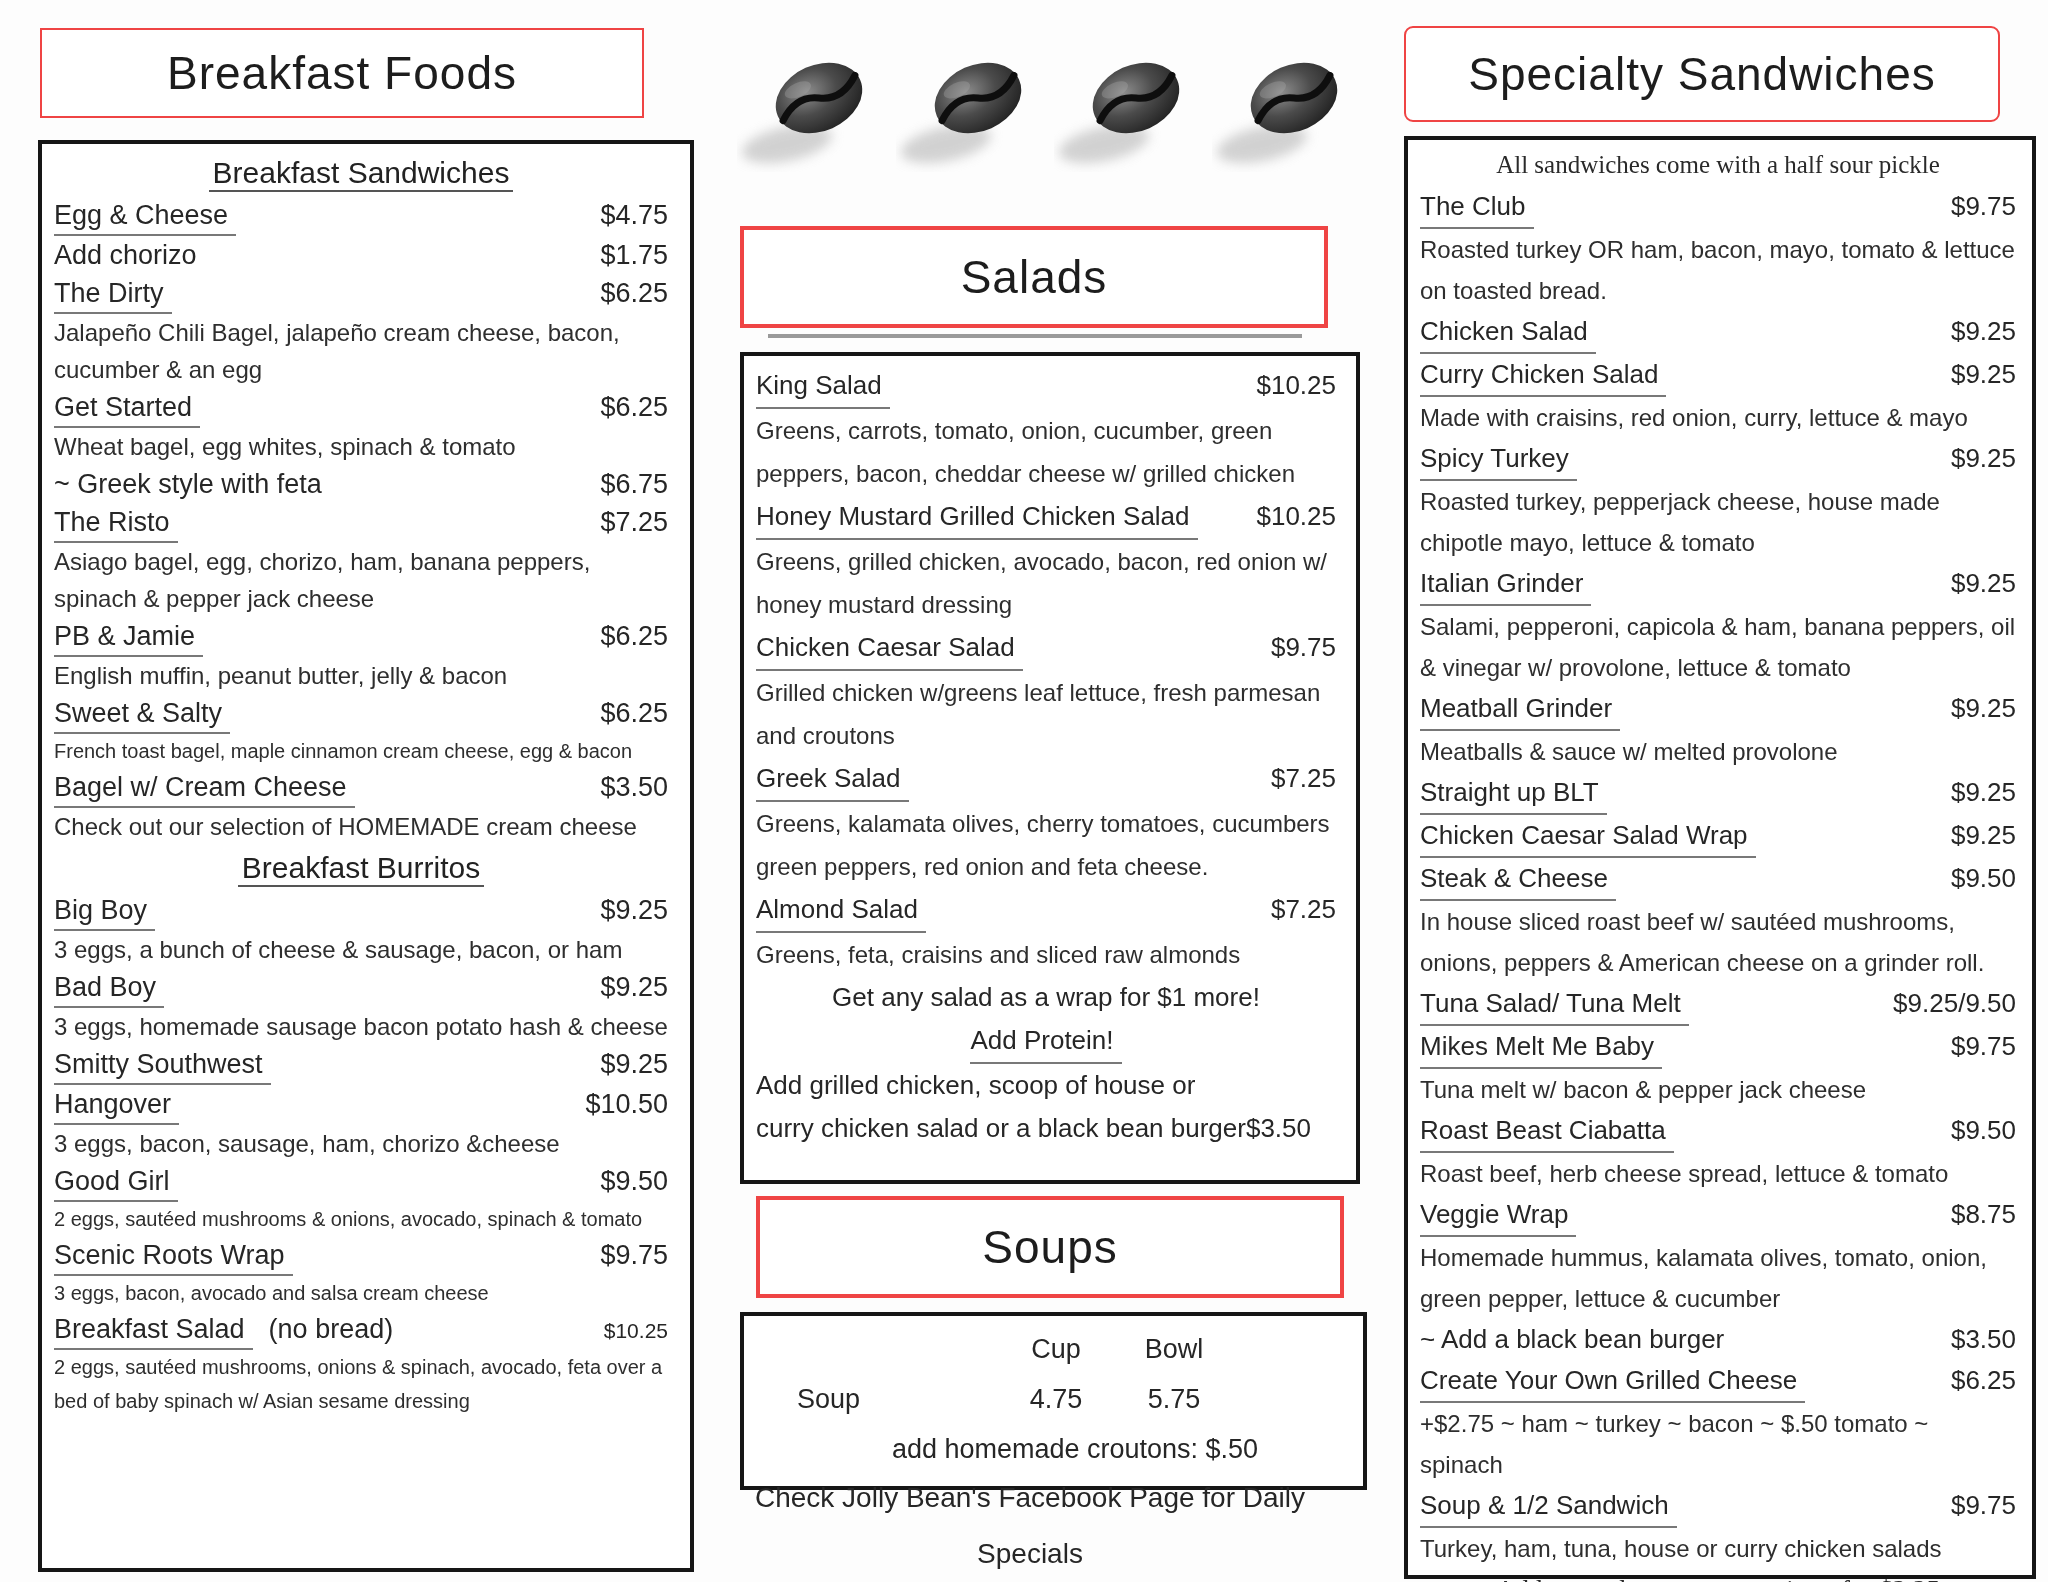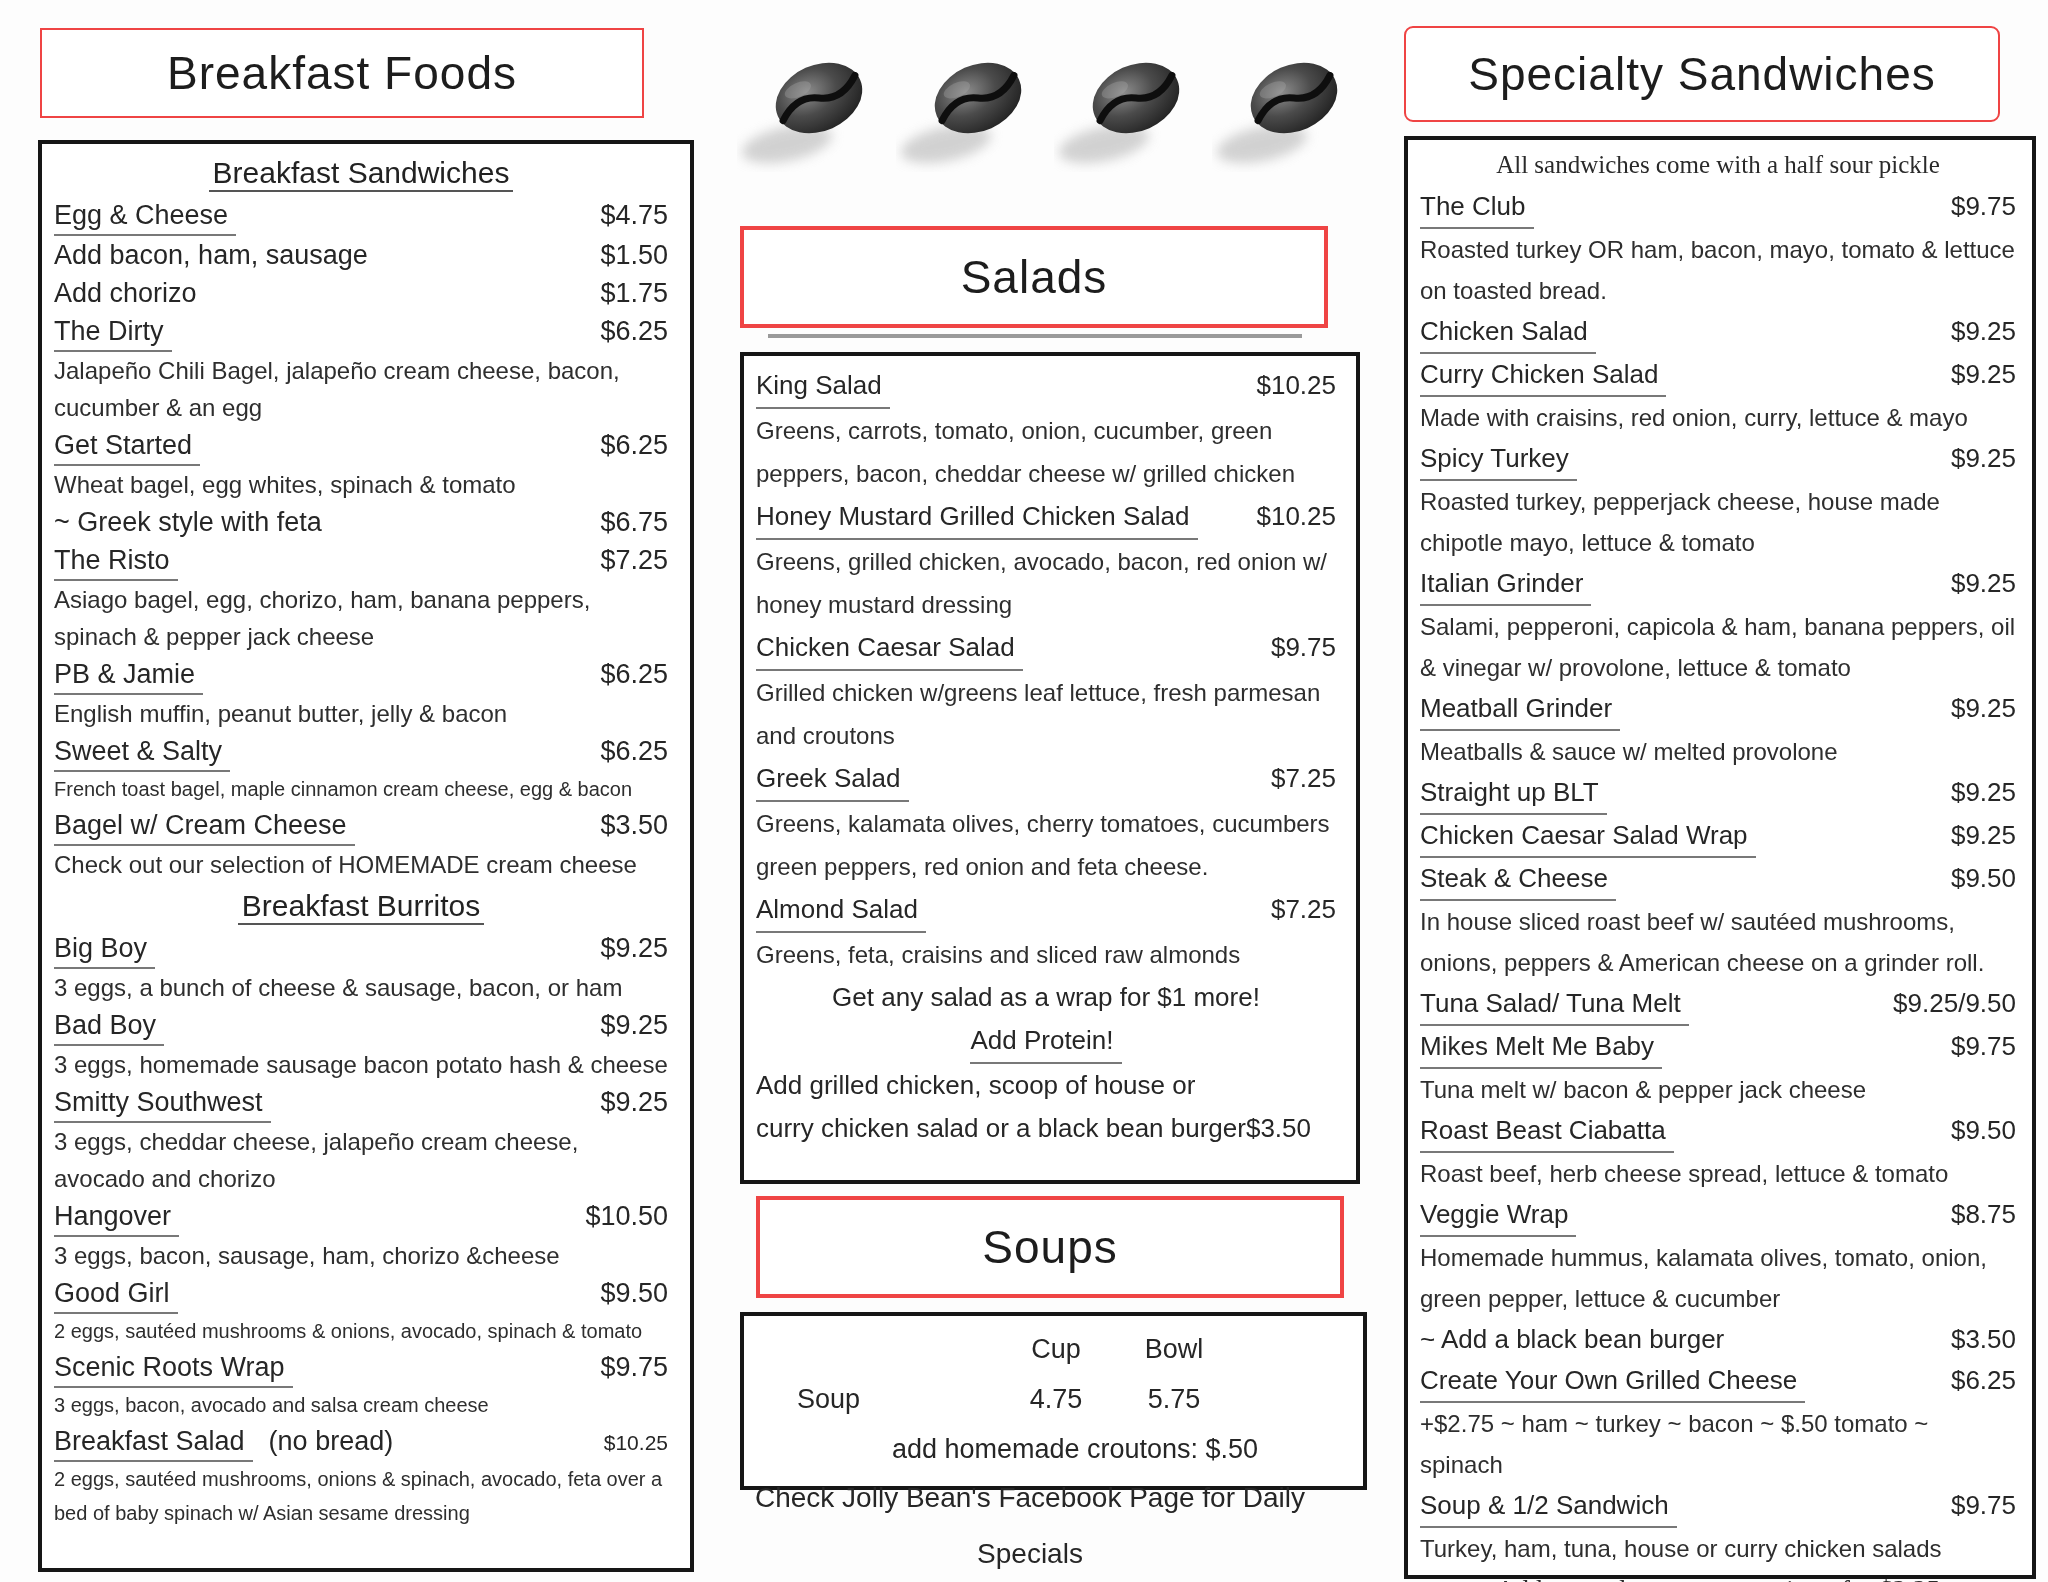--- a/index.html
+++ b/index.html
@@ -74,26 +74,20 @@
     </div>
     <div>
         <div class="item">
           <div class="iline">
             <span class="iname">Egg &amp; Cheese</span>
             <span class="iprice">$4.75</span>
           </div>
         </div>
         <div class="item">
           <div class="iline">
-            <span class="iname plain">Add bacon, ham, sausage</span>
-            <span class="iprice">$1.50</span>
-          </div>
-        </div>
-        <div class="item">
-          <div class="iline">
             <span class="iname plain">Add chorizo</span>
             <span class="iprice">$1.75</span>
           </div>
         </div>
         <div class="item">
           <div class="iline">
             <span class="iname">The Dirty</span>
             <span class="iprice">$6.25</span>
           </div>
           <div class="idesc">Jalapeño Chili Bagel, jalapeño cream cheese, bacon, cucumber &amp; an egg</div>
@@ -156,21 +150,20 @@
             <span class="iname">Bad Boy</span>
             <span class="iprice">$9.25</span>
           </div>
           <div class="idesc">3 eggs, homemade sausage bacon potato hash &amp; cheese</div>
         </div>
         <div class="item">
           <div class="iline">
             <span class="iname">Smitty Southwest</span>
             <span class="iprice">$9.25</span>
           </div>
-          <div class="idesc">3 eggs, cheddar cheese, jalapeño cream cheese, avocado and chorizo</div>
         </div>
         <div class="item">
           <div class="iline">
             <span class="iname">Hangover</span>
             <span class="iprice">$10.50</span>
           </div>
           <div class="idesc">3 eggs, bacon, sausage, ham, chorizo &amp;cheese</div>
         </div>
         <div class="item">
           <div class="iline">

